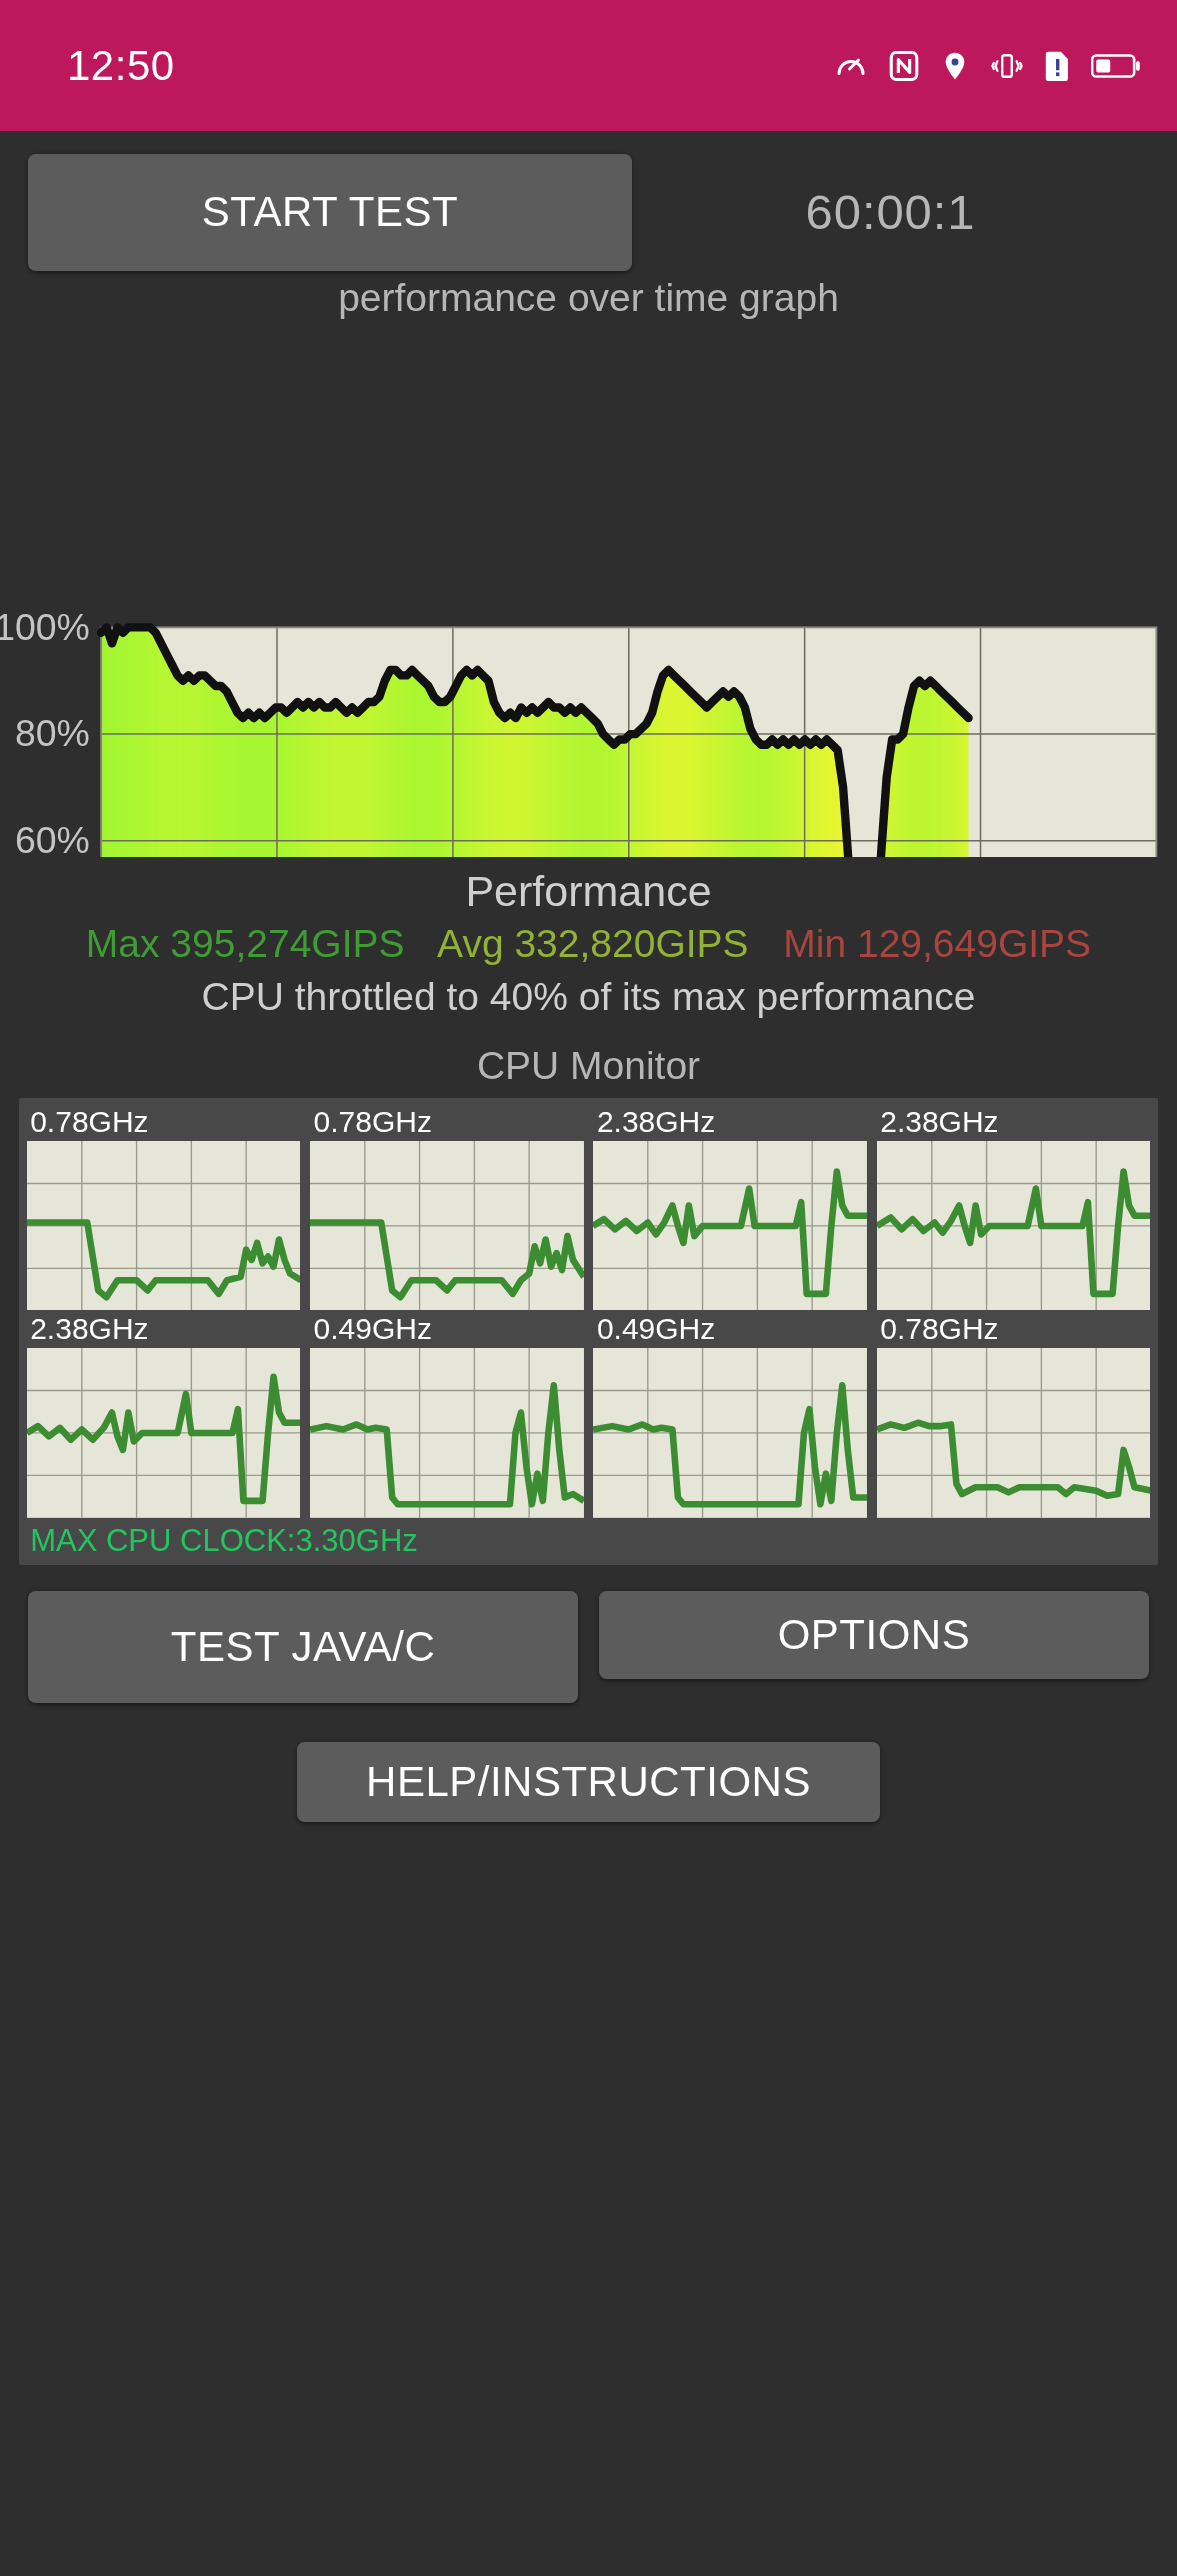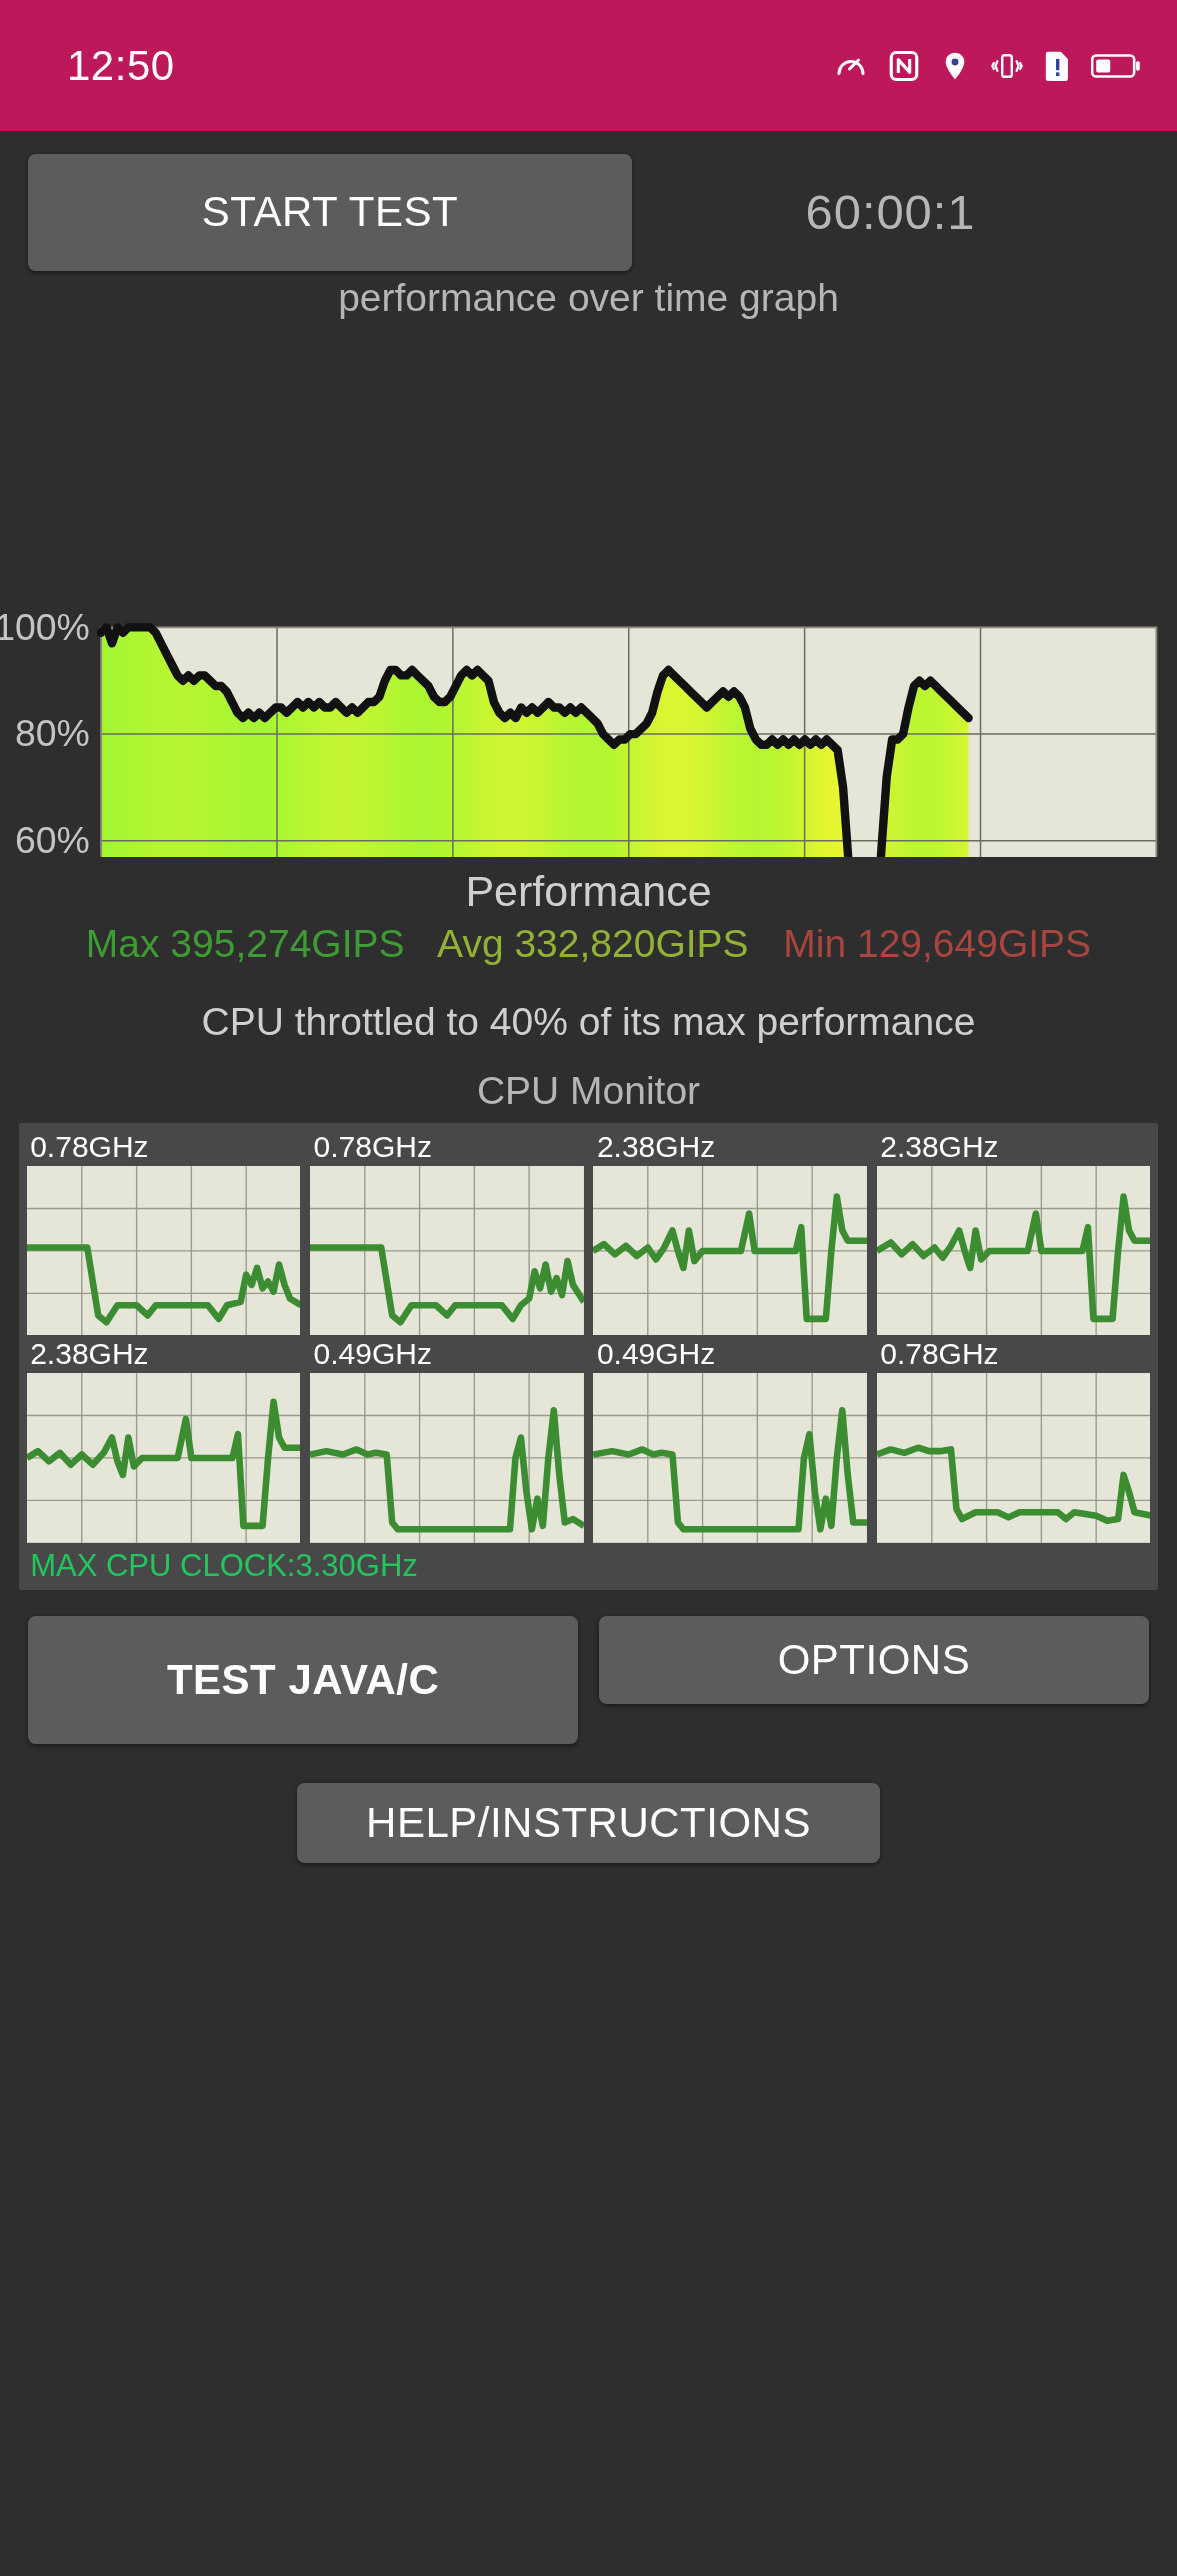--- a/index.html
+++ b/index.html
@@ -53,21 +53,21 @@
     position:absolute; left:0; right:0; top:0;
     text-align:center; font-size:39px; color:#b6b6b6;
   }
   #chart-svg{ position:absolute; left:0; top:0; }
 
   
   #perf-block{ text-align:center; padding-top:7.5px; }
   #perf-heading{ font-size:43px; color:#cfcfcf; line-height:1.25; }
   #perf-stats{ font-size:39px; line-height:1.35; white-space:nowrap; }
   #perf-stats .sep{ display:inline-block; width:13px; }
-  #throttle-note{ font-size:39px; color:#cfcfcf; line-height:1.35;margin-top:25px; }
+  #throttle-note{ font-size:39px; color:#cfcfcf; line-height:1.35; }
 
   
   #cpu-heading{ text-align:center; font-size:39px; color:#b6b6b6; margin-top:20.6px; }
   #cpu-panel{
     margin:9.4px 19px 0 19px;
     background:#484848;
     border-radius:1.9px;
     padding:5.6px 7.5px 3.7px 7.5px;
   }
   .cpu-row{ display:flex; gap:9.4px; }
@@ -83,21 +83,21 @@
     color:#22c55e;
     font-size:31px;
     padding:5.6px 0 1.9px 3.7px;
   }
 
   
   #btnrow{
     display:flex; gap:20.6px;
     padding:26px 28px 0 28px;
   }
-  #test-java-c-btn{ width:551px; height:128px;font-weight:bold; }
+  #test-java-c-btn{ width:551px; height:112px; }
   #options-btn{ width:551px; height:88px; }
   #btnrow2{ display:flex; justify-content:center; padding-top:39px; }
   #help-btn{ width:583px; height:80px; }
 </style>
 </head>
 <body>
 
 <div id="statusbar">
   <div id="clock">12:50</div>
   <div id="status-icons">

